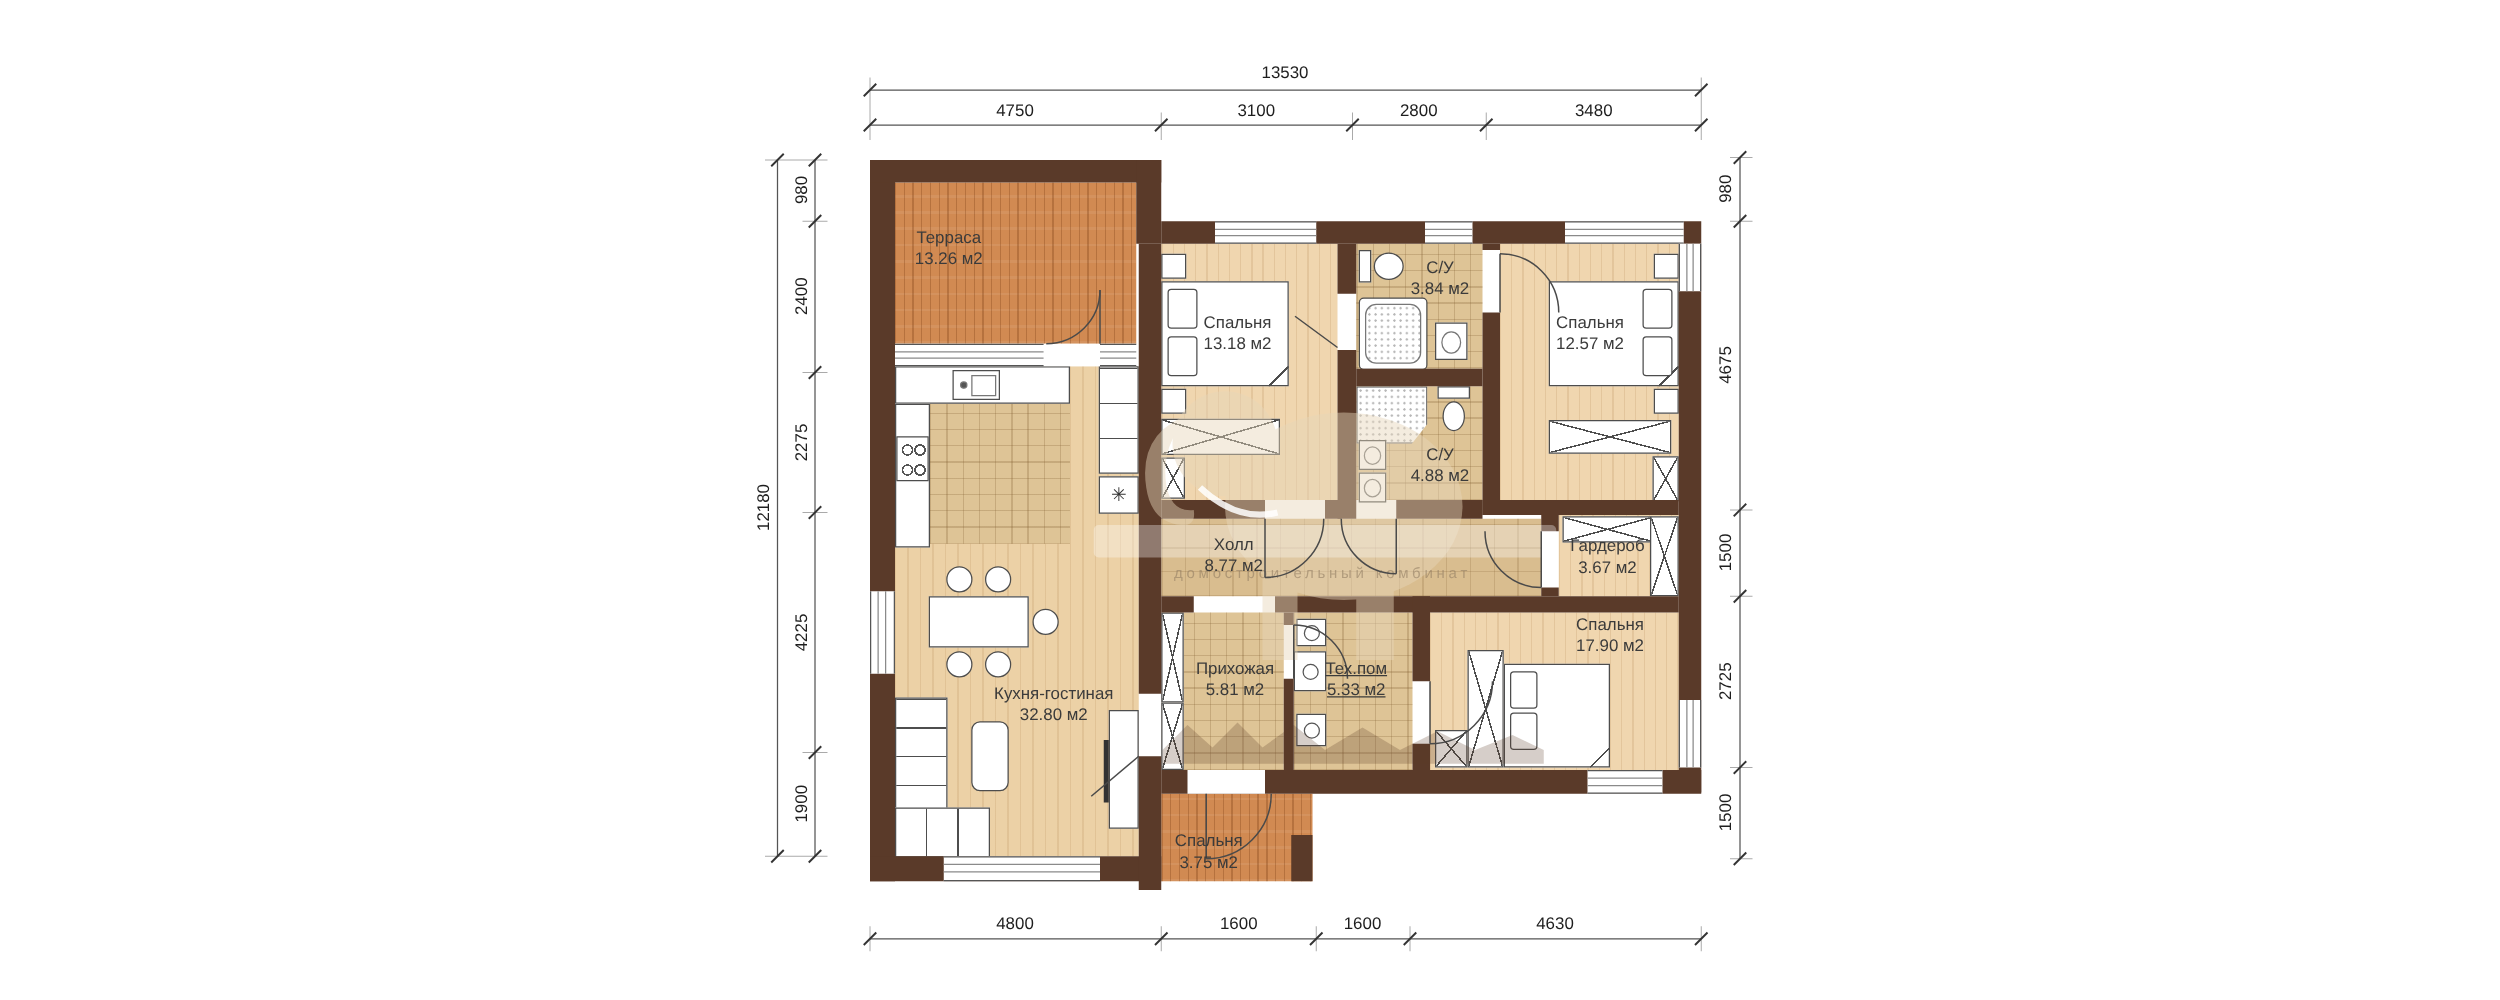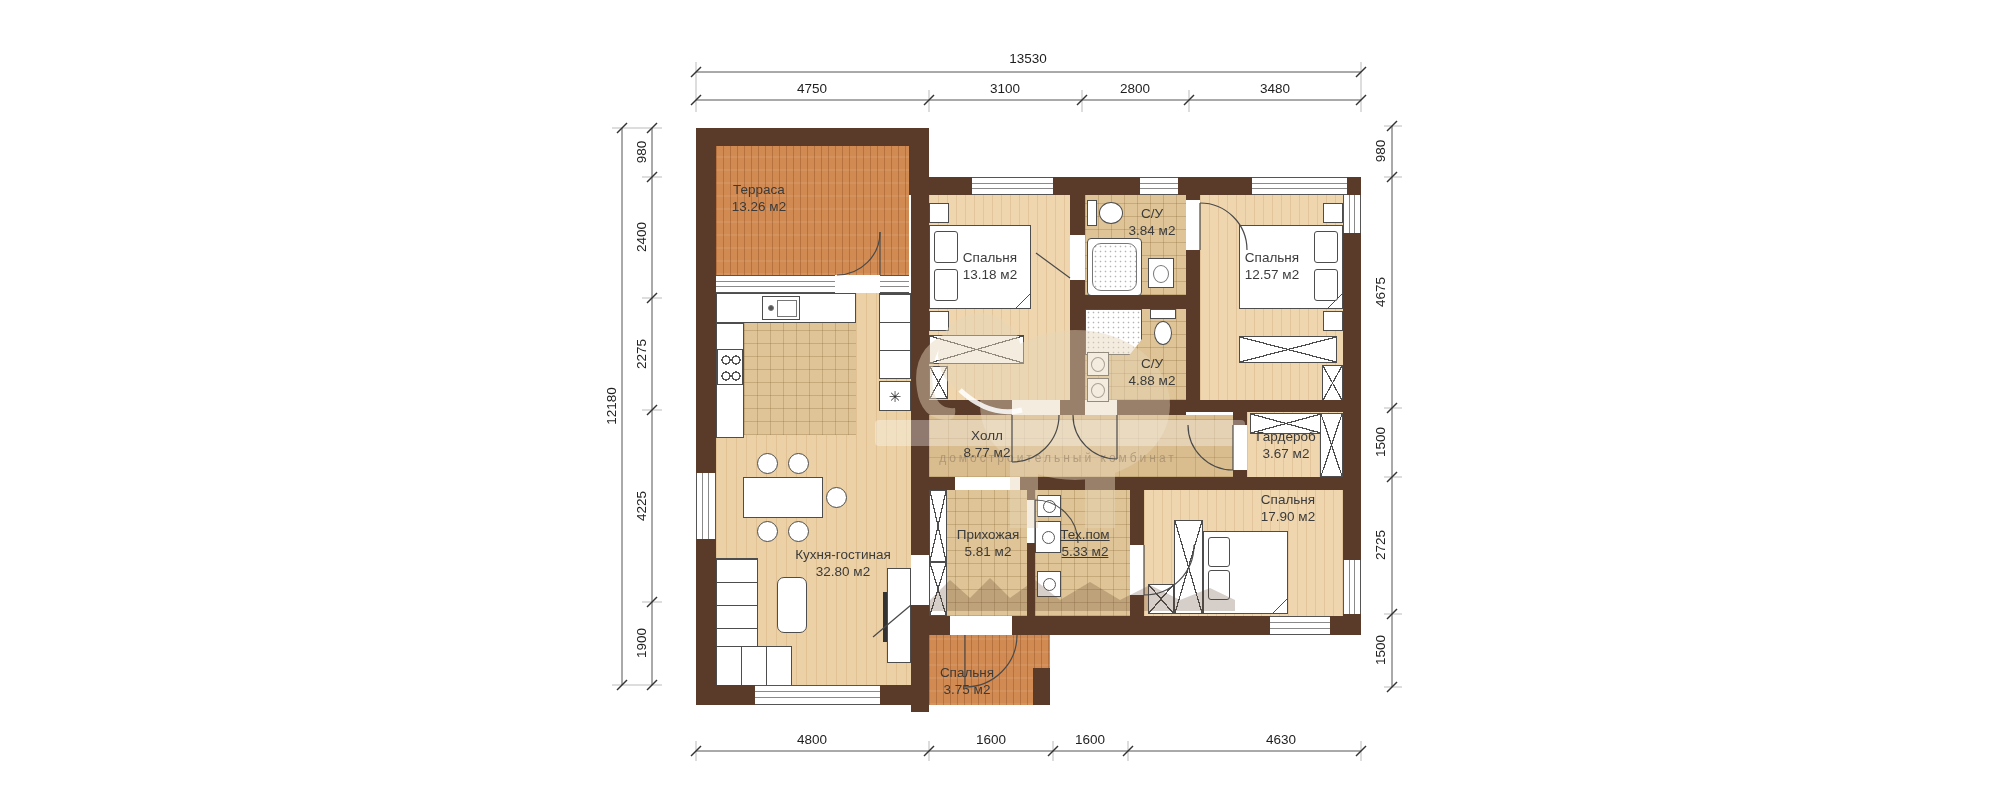--- a/index.html
+++ b/index.html
@@ -284,21 +284,21 @@
   </svg>
 
   <div class="dlabel" style="left:1028px;top:58px;">13530</div>
   <div class="dlabel" style="left:812px;top:88px;">4750</div>
   <div class="dlabel" style="left:1005px;top:88px;text-align:center;">3100</div>
   <div class="dlabel" style="left:1135px;top:88px;">2800</div>
   <div class="dlabel" style="left:1275px;top:88px;">3480</div>
   <div class="dlabel" style="left:812px;top:739px;">4800</div>
   <div class="dlabel" style="left:991px;top:739px;">1600</div>
   <div class="dlabel" style="left:1090px;top:739px;">1600</div>
-  <div class="dlabel" style="left:1244px;top:739px;margin-left:37px;">4630</div>
+  <div class="dlabel" style="left:1244px;top:739px;">4630</div>
   <div class="dlabel rot" style="left:611px;top:406px;">12180</div>
   <div class="dlabel rot" style="left:641px;top:152px;">980</div>
   <div class="dlabel rot" style="left:641px;top:237px;">2400</div>
   <div class="dlabel rot" style="left:641px;top:354px;">2275</div>
   <div class="dlabel rot" style="left:641px;top:506px;">4225</div>
   <div class="dlabel rot" style="left:641px;top:643px;">1900</div>
   <div class="dlabel rot" style="left:1380px;top:151px;">980</div>
   <div class="dlabel rot" style="left:1380px;top:292px;">4675</div>
   <div class="dlabel rot" style="left:1380px;top:442px;">1500</div>
   <div class="dlabel rot" style="left:1380px;top:545px;">2725</div>

